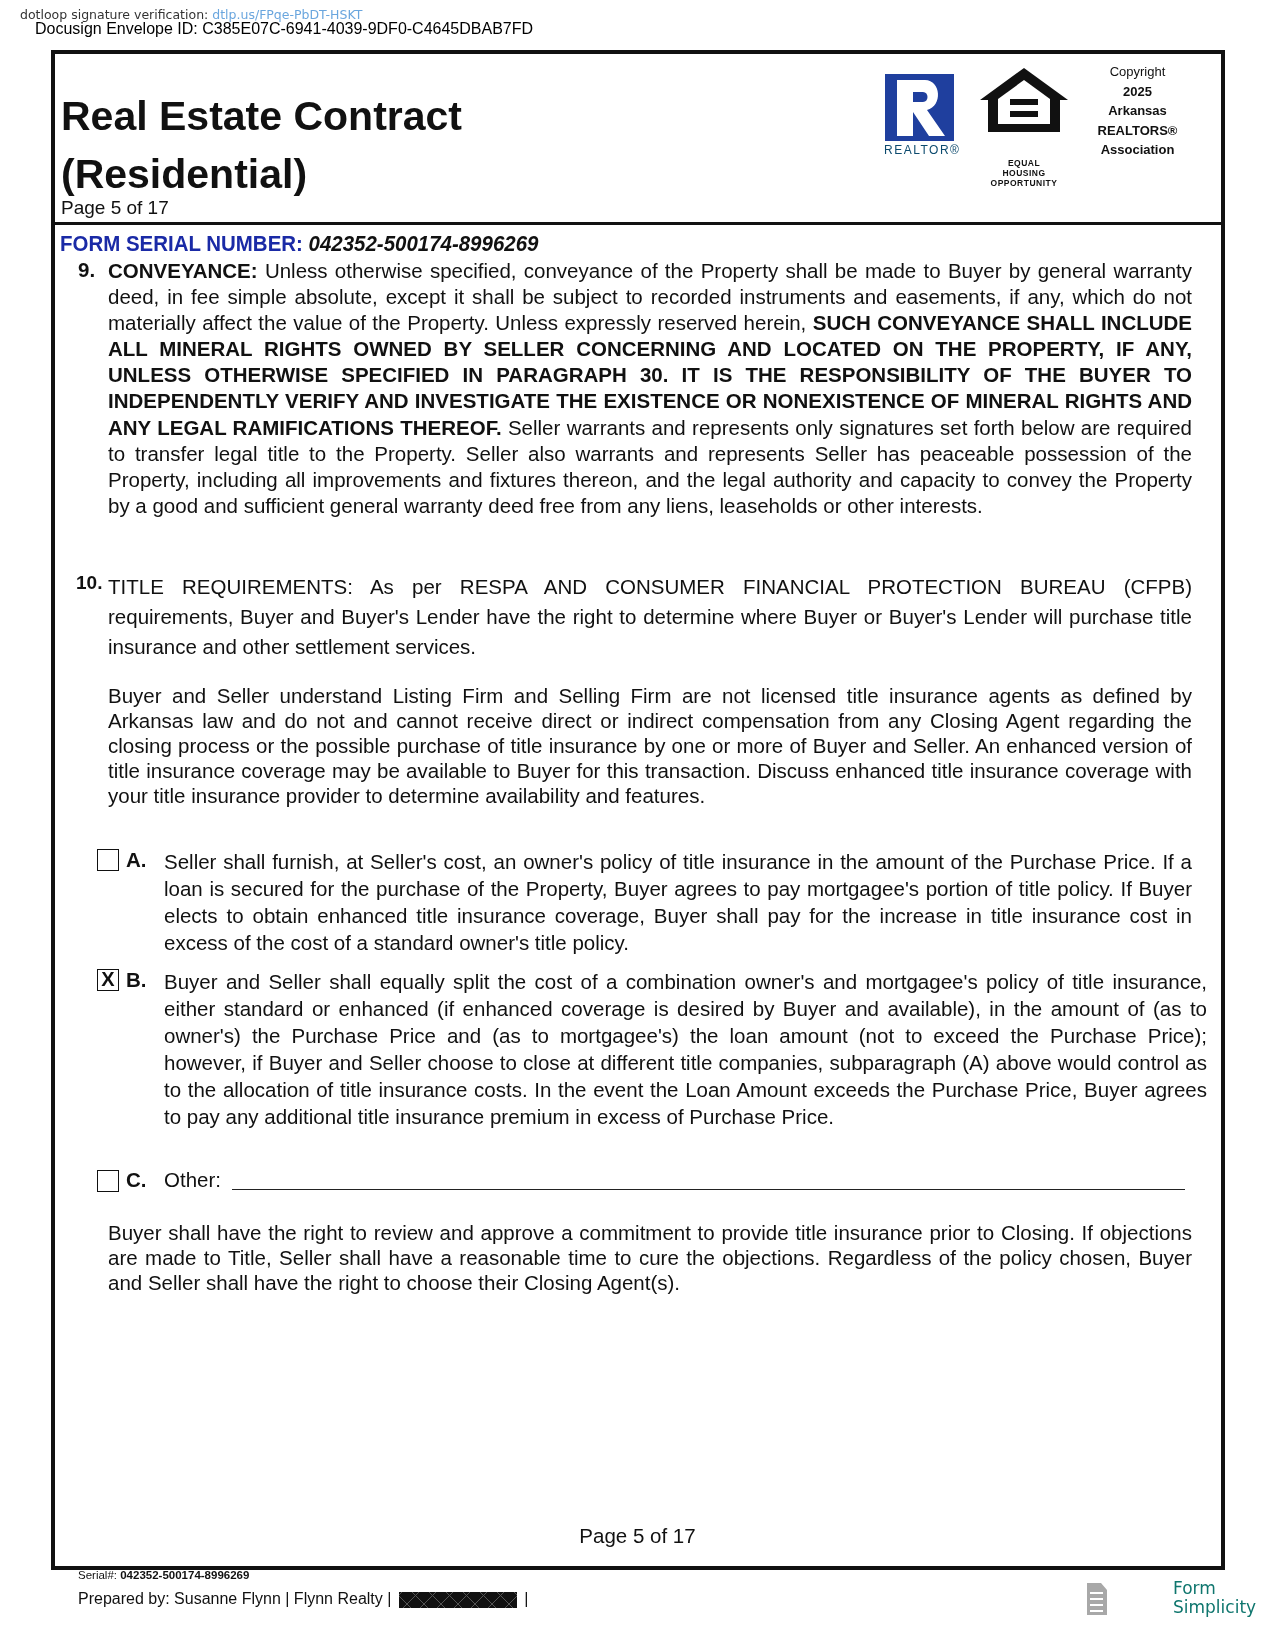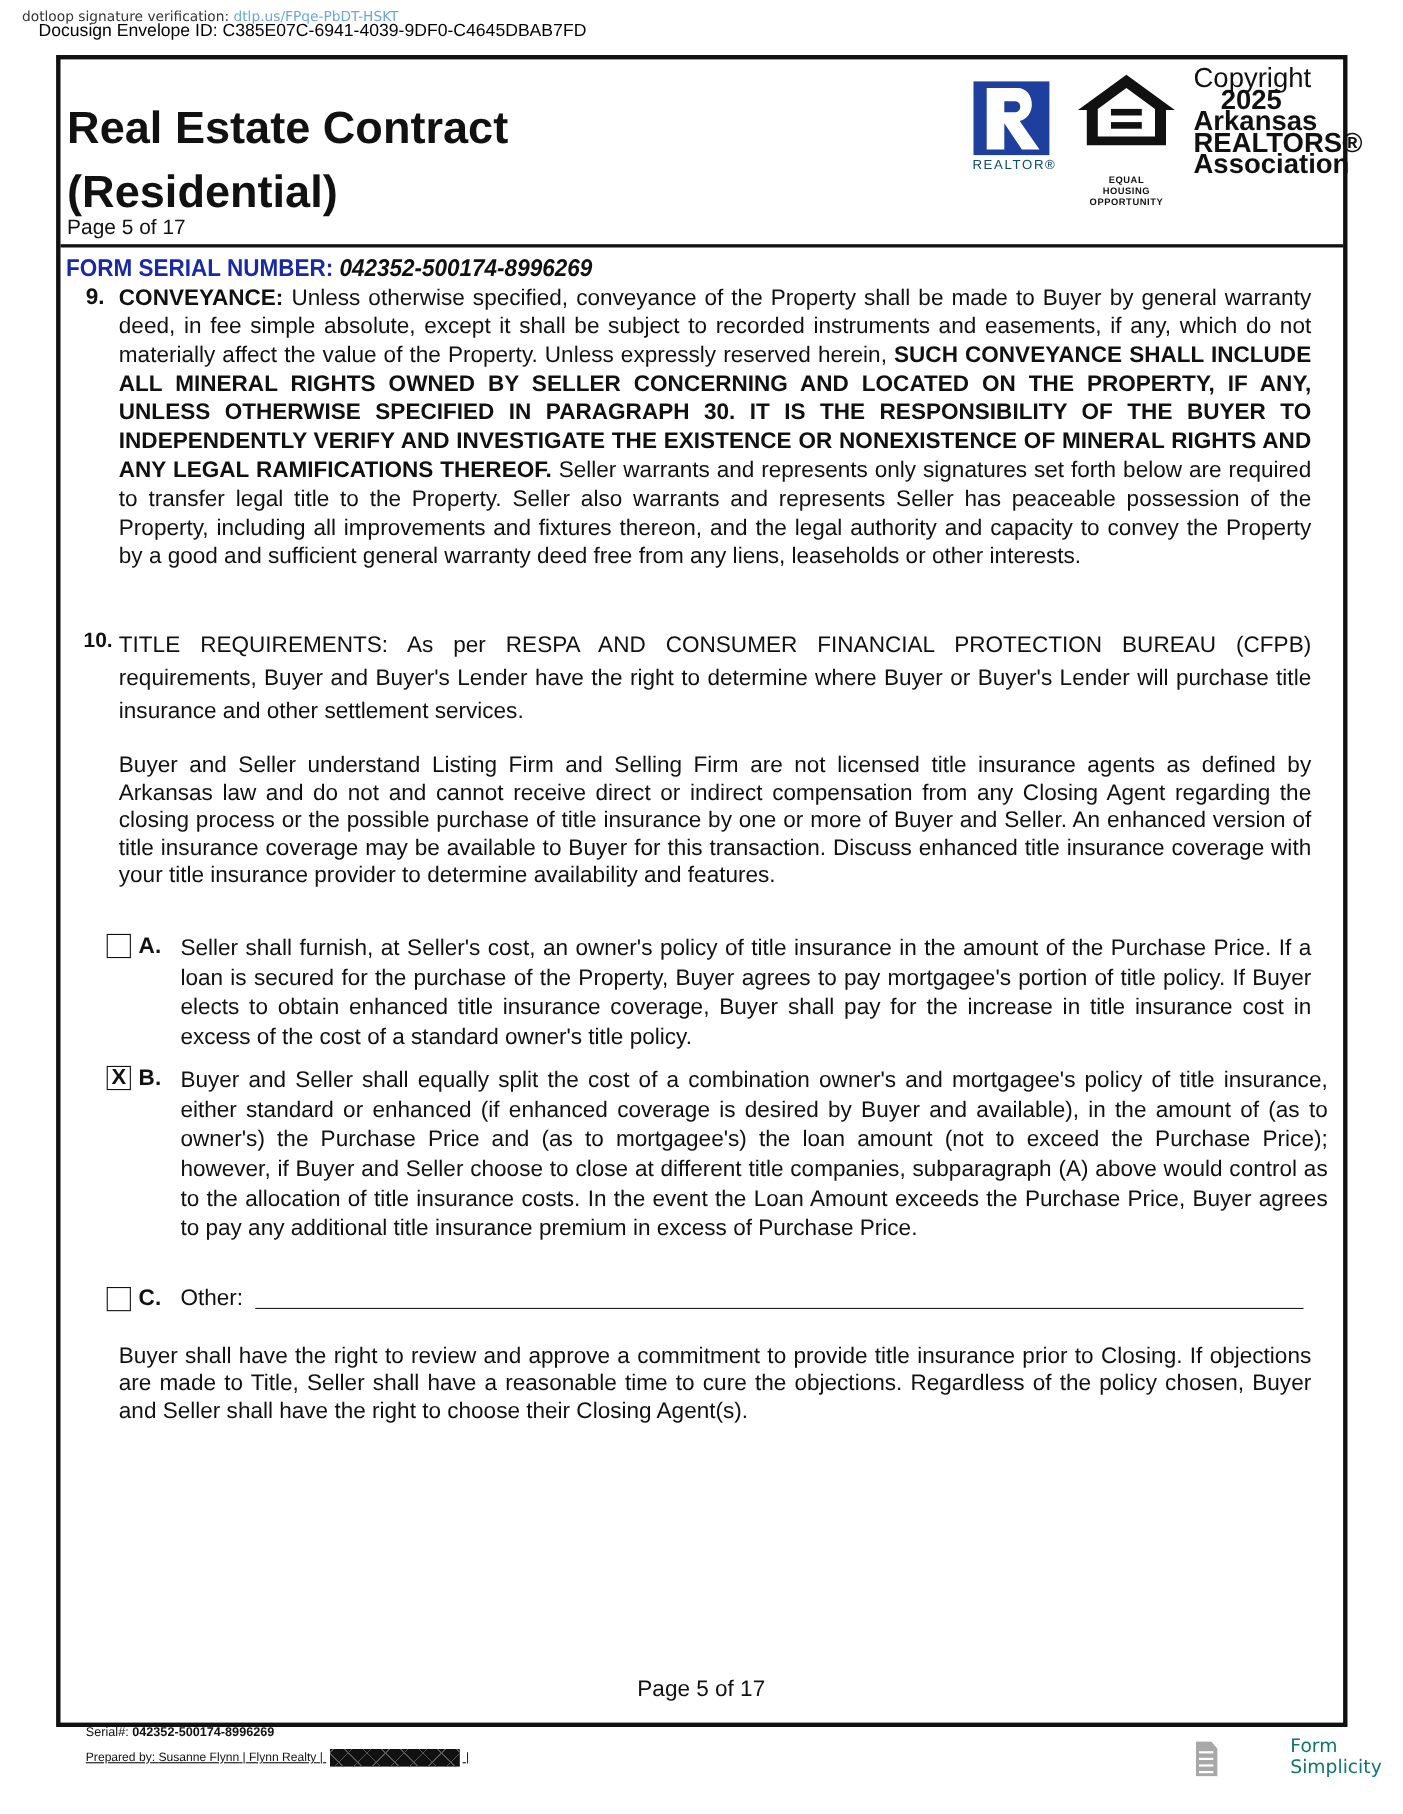--- a/index.html
+++ b/index.html
@@ -11,21 +11,21 @@
   #frame { left:51px; top:50px; width:1166px; height:1512px; border:4px solid #111; box-sizing:content-box; }
   #hdr-div { left:55px; top:222px; width:1166px; height:3px; background:#111; }
   #title1 { left:61px; top:92px; font-size:41px; font-weight:bold; line-height:48px;text-align:center; }
   #title2 { left:61px; top:150px; font-size:41px; font-weight:bold; line-height:48px; }
   #pagehdr { left:61px; top:197px; font-size:19px; }
   
   #realtor { left:885px; top:74px; width:69px; height:67px; background:#1f3f9e; }
   #realtor-txt { left:884px; top:143px; font-size:12px; color:#0c4a6e; letter-spacing:1.5px; }
   #eho { left:978px; top:66px; width:92px; height:78px; }
   #eho-txt { left:985px; top:135px; font-size:8.5px; font-weight:bold; text-align:center; line-height:10px; letter-spacing:0.5px; width:78px;margin-top:23px; }
-  #copyright { left:1085px; top:62px; width:105px; text-align:center; font-size:25px; line-height:19.5px; }
+  #copyright { left:1085px; top:62px; width:105px; text-align:center; font-size:13px; line-height:19.5px; }
   #copyright .b { font-weight:bold; }
   #serial { left:60px; top:231px; font-size:22px; font-weight:bold; transform:scaleX(0.93); transform-origin:left; white-space:nowrap; }
   #serial .lbl { color:#1a2aa6; }
   #serial .num { font-style:italic; color:#111; }
   .para { font-size:20.5px; line-height:26px; text-align:justify; text-align-last:left; }
   .num9 { left:78px; top:258px; font-size:20.5px; font-weight:bold; }
   #p9 { left:108px; top:258px; width:1084px; line-height:26.1px; }
   .num10 { left:76px; top:572px; font-size:19px; font-weight:bold; }
   #p10h { left:108px; top:572px; width:1084px; font-weight:normal; line-height:30px; }
   #p10b { left:108px; top:683px; width:1084px; line-height:25px; }
@@ -38,21 +38,21 @@
   #optB-l { left:126px; top:968px; }
   #optC-l { left:126px; top:1168px; }
   #optA { left:164px; top:848px; width:1028px; line-height:27px; }
   #optB { left:164px; top:968px; width:1043px; line-height:27px; }
   #optC { left:164px; top:1168px; font-size:20.5px; white-space:nowrap; }
   #optC-line { left:232px; top:1189px; width:953px; height:1px; background:#222; }
   #pfinal { left:108px; top:1220px; width:1084px; line-height:25px; }
   #pagefoot { left:0; width:1275px; top:1524px; text-align:center; font-size:20.5px; }
   #foot-serial { left:78px; top:1569px; font-size:11.5px; }
   #foot-serial b { font-weight:bold; }
-  #foot-prep { left:78px; top:1590px; font-size:11px; white-space:nowrap;text-decoration:underline; }
+  #foot-prep { left:78px; top:1590px; font-size:16px; white-space:nowrap; }
   .redact { display:inline-block; vertical-align:middle; width:118px; height:16px; background:#111;
     background-image: repeating-linear-gradient(45deg, transparent 0 8px, #555 8px 9px, transparent 9px 12px), repeating-linear-gradient(-45deg, transparent 0 8px, #555 8px 9px, transparent 9px 12px); margin:0 3px; }
   #fs-icon { left:1087px; top:1583px; width:20px; height:32px; background:#a8a8a8; clip-path:polygon(0 0,70% 0,100% 22%,100% 100%,0 100%); }
   #fs-icon i { position:absolute; left:3px; width:13px; height:2px; background:#fff; }
   #fs-txt { left:1173px; top:1579px; font-family:"DejaVu Sans", sans-serif; color:#0f766e; font-size:17px; line-height:19px; }
 </style>
 </head>
 <body>
 
 <div class="abs" id="dotloop">

